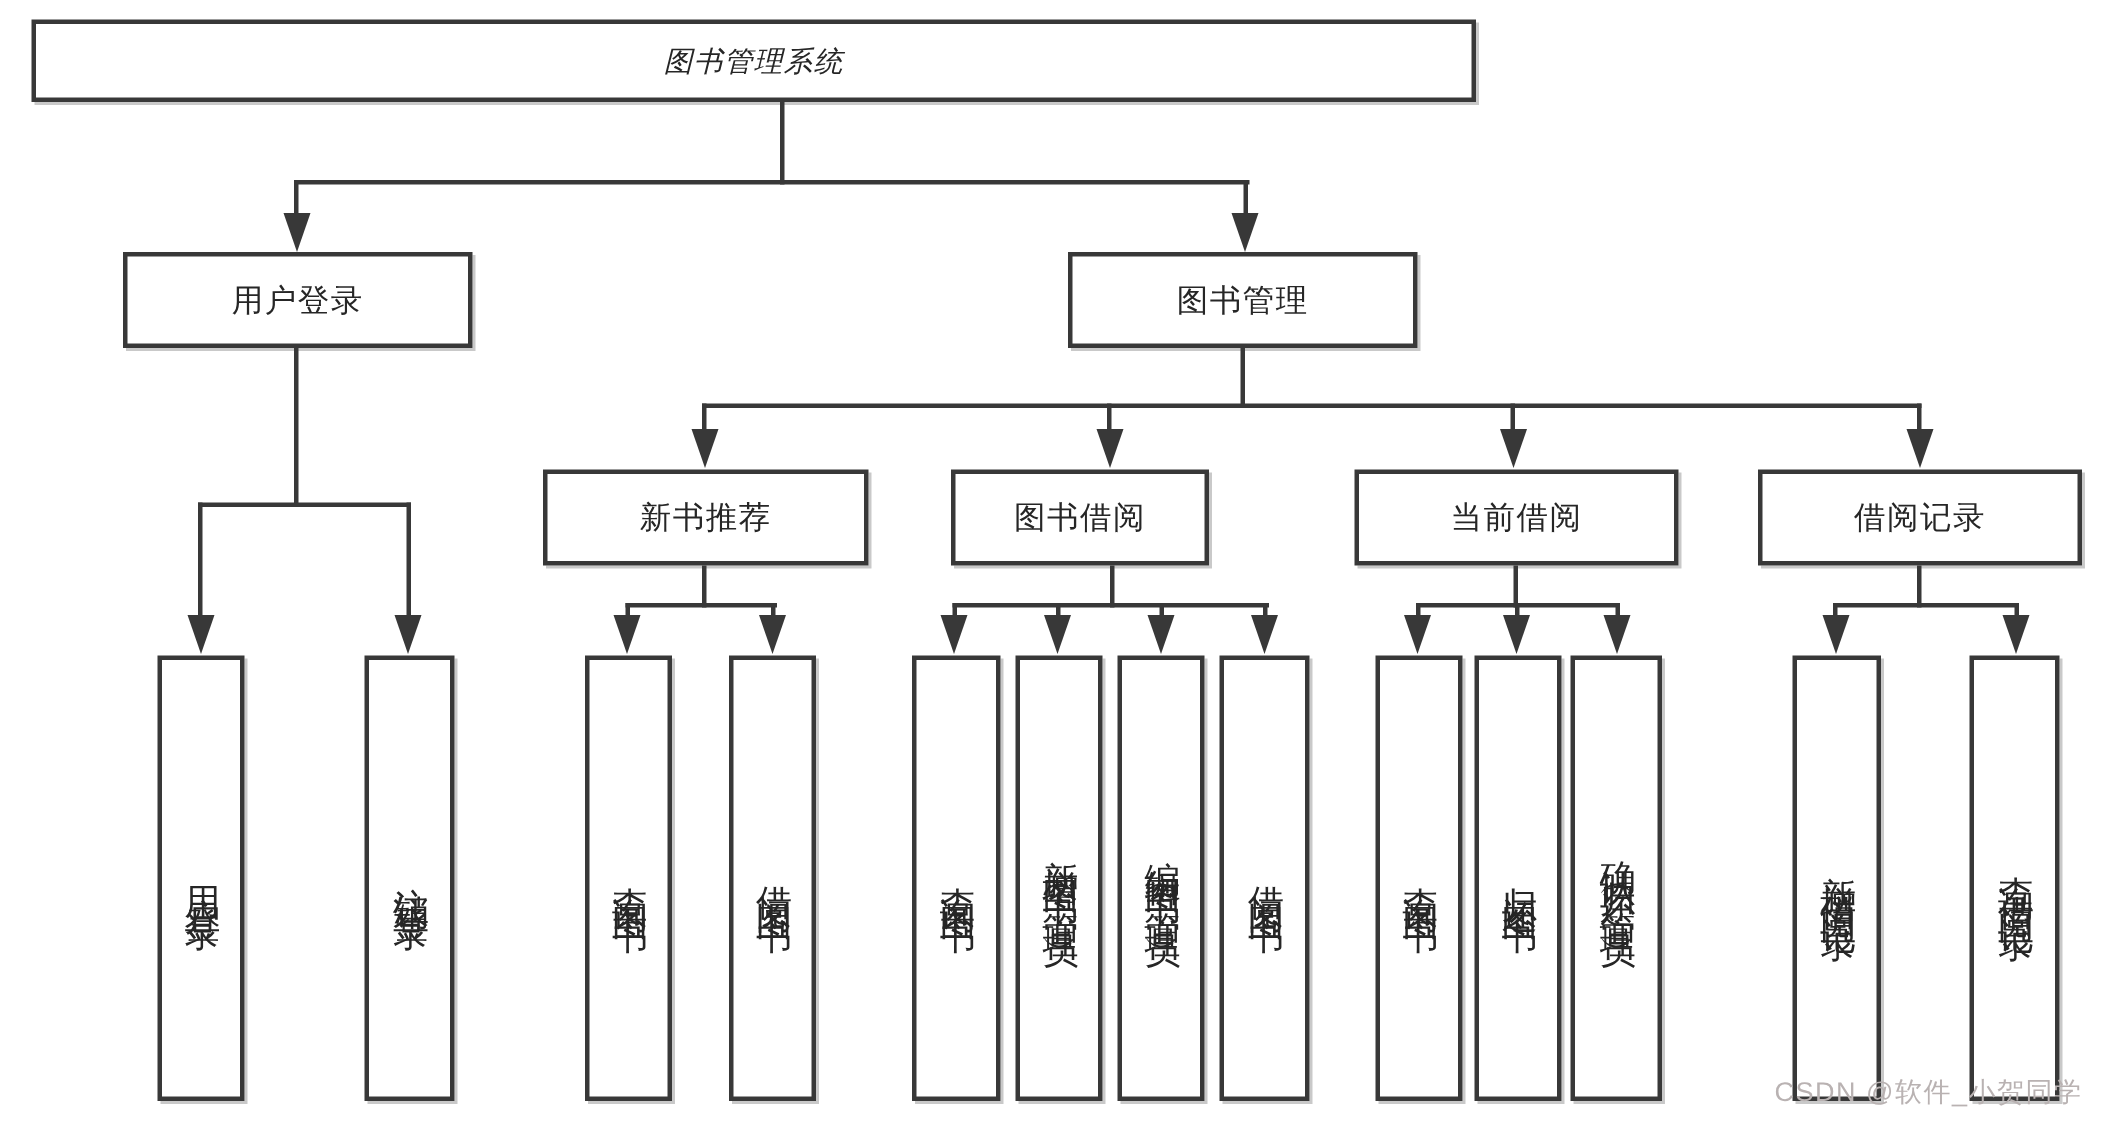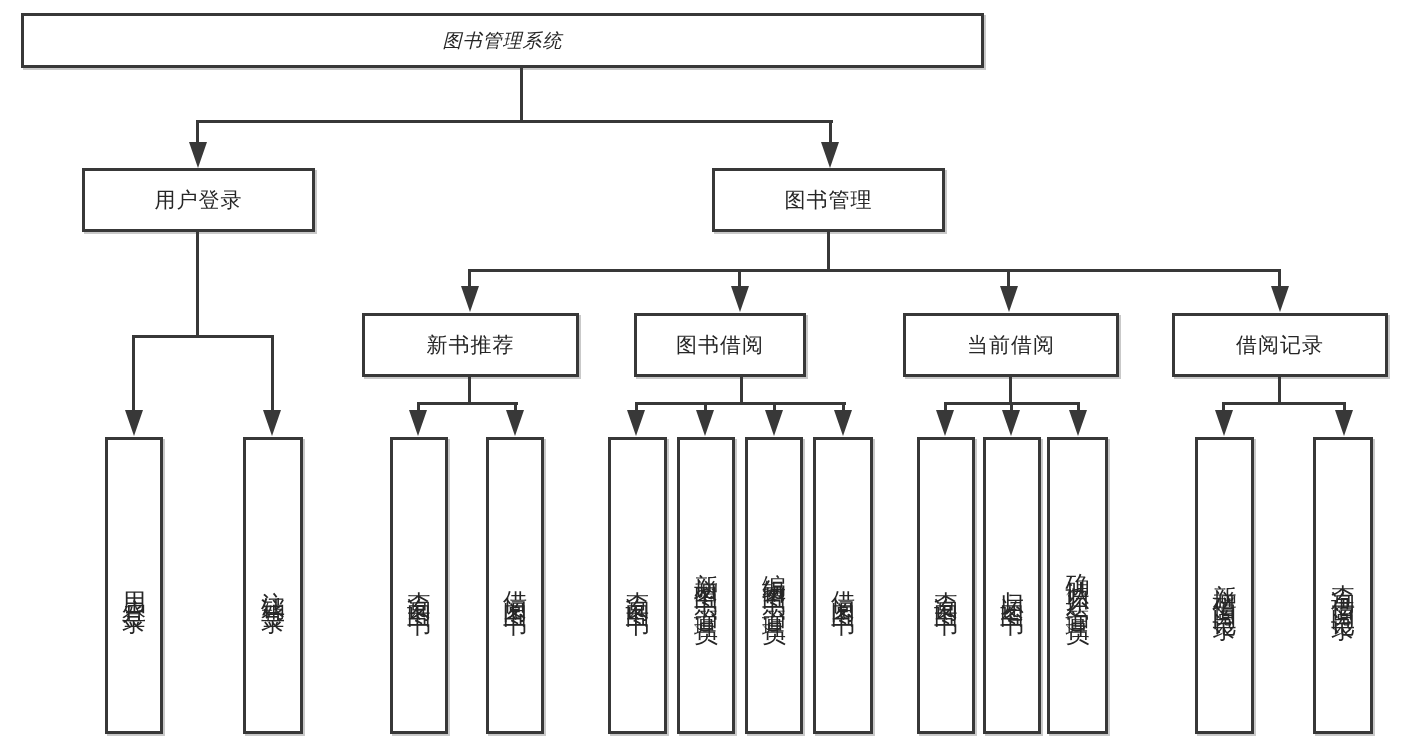--- a/index.html
+++ b/index.html
@@ -157,14 +157,15 @@
   <div class="ah" style="left:627px;top:410px;"></div>
   <div class="ah" style="left:696px;top:410px;"></div>
   <div class="ah" style="left:765px;top:410px;"></div>
   <div class="ah" style="left:834px;top:410px;"></div>
   <div class="ah" style="left:936px;top:410px;"></div>
   <div class="ah" style="left:1002px;top:410px;"></div>
   <div class="ah" style="left:1069px;top:410px;"></div>
   <div class="ah" style="left:1215px;top:410px;"></div>
   <div class="ah" style="left:1335px;top:410px;"></div>
 
+  <div class="watermark">CSDN @软件_小贺同学</div>
 
 </div>
 
 </body></html>

